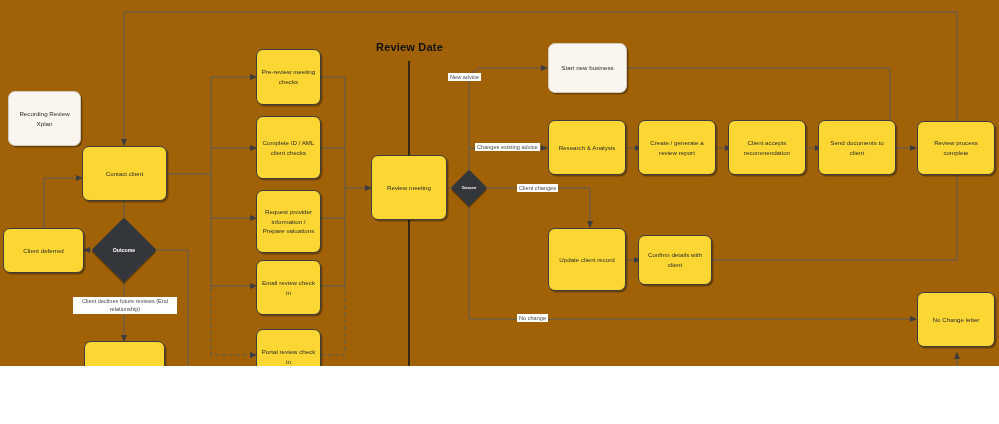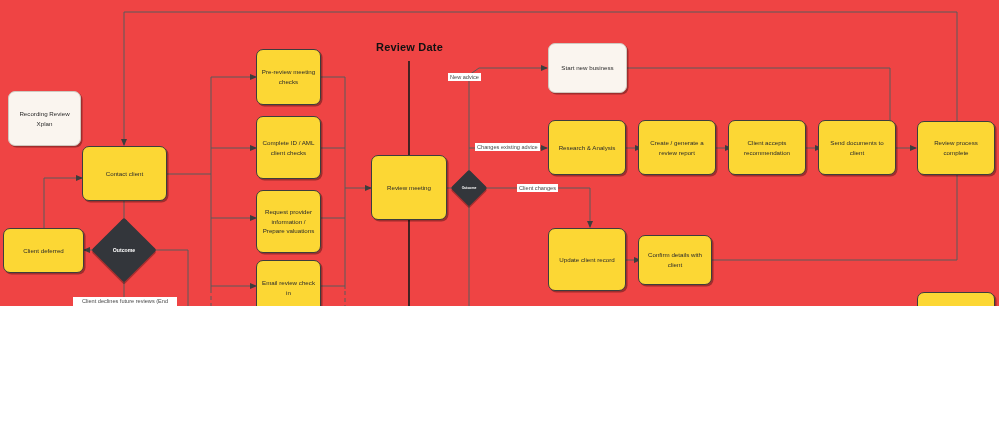--- a/index.html
+++ b/index.html
@@ -1,17 +1,17 @@
 <!DOCTYPE html>
 <html><head>
 <meta charset="utf-8">
 <style>
   html,body{margin:0;padding:0;background:#ffffff;}
   body{font-family:"Liberation Sans",sans-serif;}
-  #canvas{position:relative;width:999px;height:306px;background:#ef4444;overflow:hidden;}
+  #canvas{position:relative;width:999px;height:366px;background:#a16207;overflow:hidden;}
   svg.wires{position:absolute;left:0;top:0;width:999px;height:424px;pointer-events:none;}
   .node{position:absolute;box-sizing:border-box;border:1px solid #3d3d3d;border-radius:7px;
         display:flex;align-items:center;justify-content:center;text-align:center;
         font-size:6.2px;line-height:1.55;color:#2b2b2b;padding:2px 4px;
         box-shadow:1.5px 1.5px 0 rgba(0,0,0,0.33);}
   .node.yellow{background:#FCD734;}
   .node.cream{background:#FAF5EF;border-color:#cfc9c0;}
   .diamond{position:absolute;background:#33363b;transform:rotate(45deg);border-radius:2px;
            box-shadow:1.5px 1.5px 0 rgba(0,0,0,0.3);}
   .diamond-label{position:absolute;color:#ffffff;display:flex;align-items:center;

